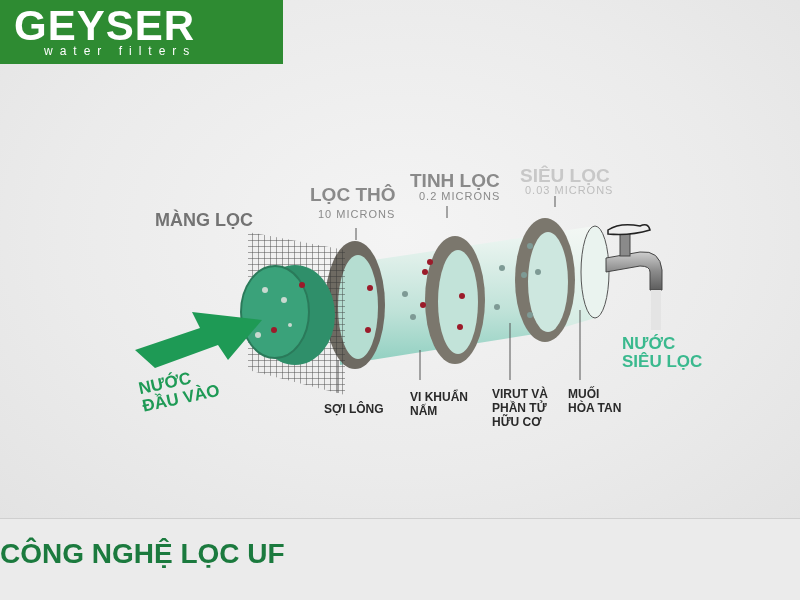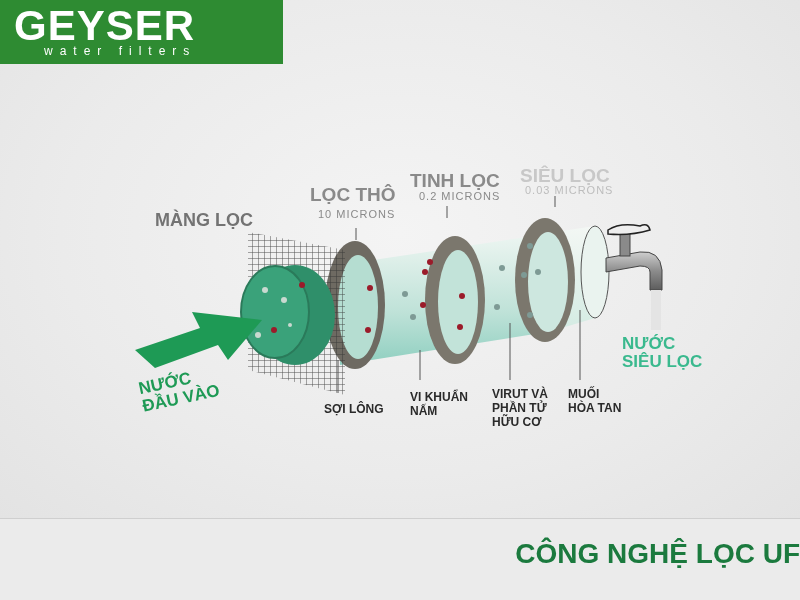--- a/index.html
+++ b/index.html
@@ -12,21 +12,21 @@
   .logo-sub{position:absolute;left:44px;top:44px;font-size:12px;color:#fff;letter-spacing:7px;}
   .logo-badge{position:absolute;left:222px;top:9px;width:46px;height:44px;background:#fff;}
   .badge-main{position:absolute;left:0;top:13px;width:46px;text-align:center;font-size:9px;font-weight:bold;color:#2e7d32;}
   .badge-sub{position:absolute;left:0;top:25px;width:46px;text-align:center;font-size:4px;color:#2e7d32;letter-spacing:1px;}
   .lbl{position:absolute;font-weight:bold;white-space:nowrap;}
   .stage-title{font-size:19px;color:#8a8a8a;}
   .stage-sub{font-size:11px;color:#8a8a8a;font-weight:normal;letter-spacing:1px;}
   .dark{color:#2a2a2a;font-size:12px;line-height:14px;}
   .green{color:#1e9a55;font-size:17px;line-height:18px;}
   .teal{color:#3ab98e;font-size:17px;line-height:18px;}
-  .footer-title{position:absolute;left:0;top:538px;width:800px;text-align:right;font-size:28px;font-weight:bold;color:#1b7a3e;}
+  .footer-title{position:absolute;left:0;top:538px;width:800px;text-align:left;font-size:28px;font-weight:bold;color:#1b7a3e;}
   svg{position:absolute;left:0;top:0;}
 </style>
 </head>
 <body>
 
 <div class="bg"></div>
 
 <svg width="800" height="518">
   <defs>
     <linearGradient id="cyl" x1="0" y1="0" x2="0" y2="1">

